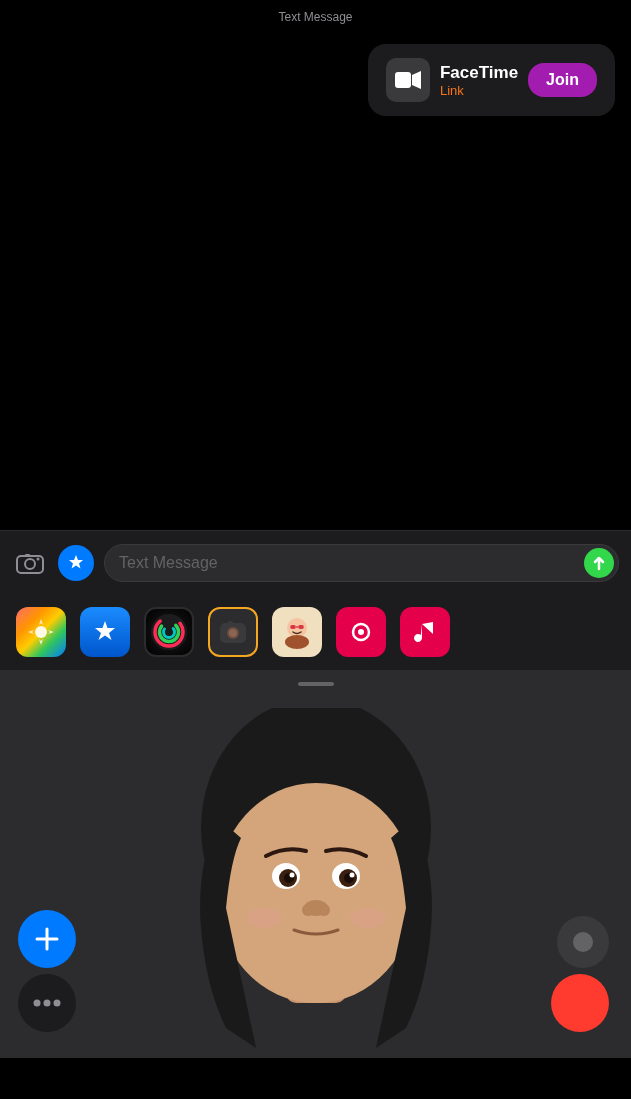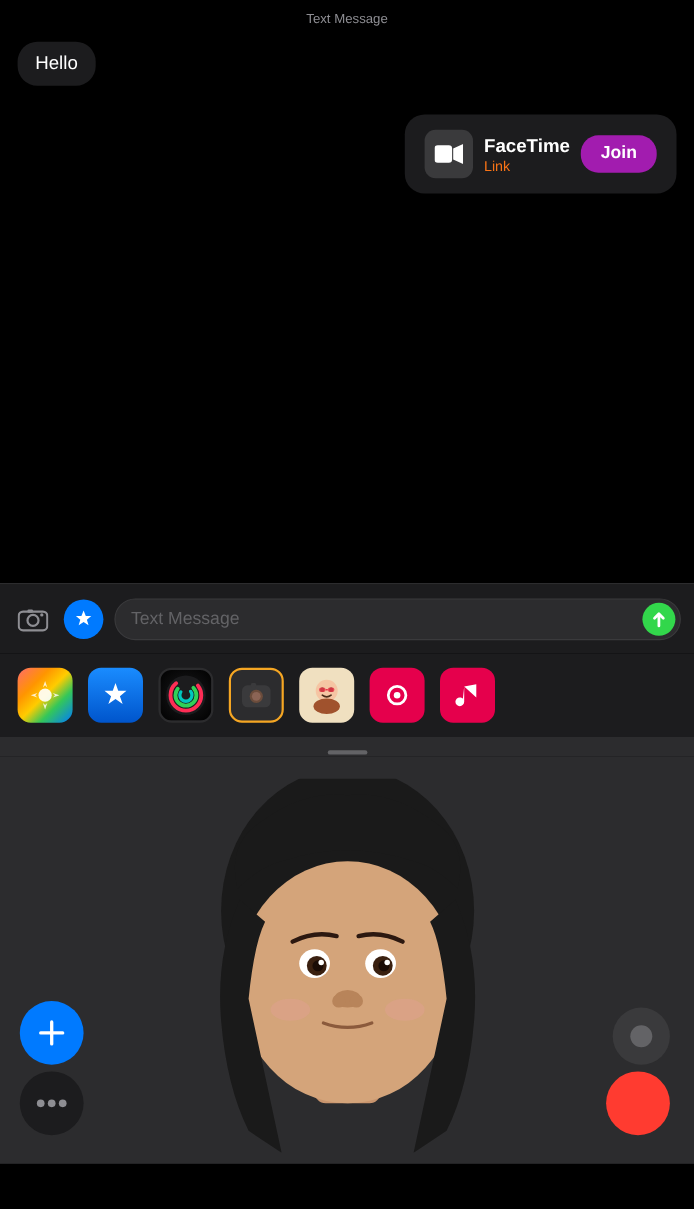--- a/index.html
+++ b/index.html
@@ -321,23 +321,20 @@
   </style>
 </head>
 <body>
 
 <div class="chat-area">
   <div class="timestamp-header">
     <div class="timestamp-line">Text Message</div>
   </div>
 
 
-  <div class="bubble-row-received">
-    <div class="bubble-received">Hello</div>
-  </div>
 
 
   <div class="bubble-row-sent" style="margin-top:20px;">
     <div class="facetime-bubble">
       <div class="facetime-icon">
         <svg viewBox="0 0 26 20" fill="white">
           <rect x="0" y="2" width="16" height="16" rx="3" fill="white"></rect>
           <polygon points="17,5 26,1 26,19 17,15" fill="white"></polygon>
         </svg>
       </div>

